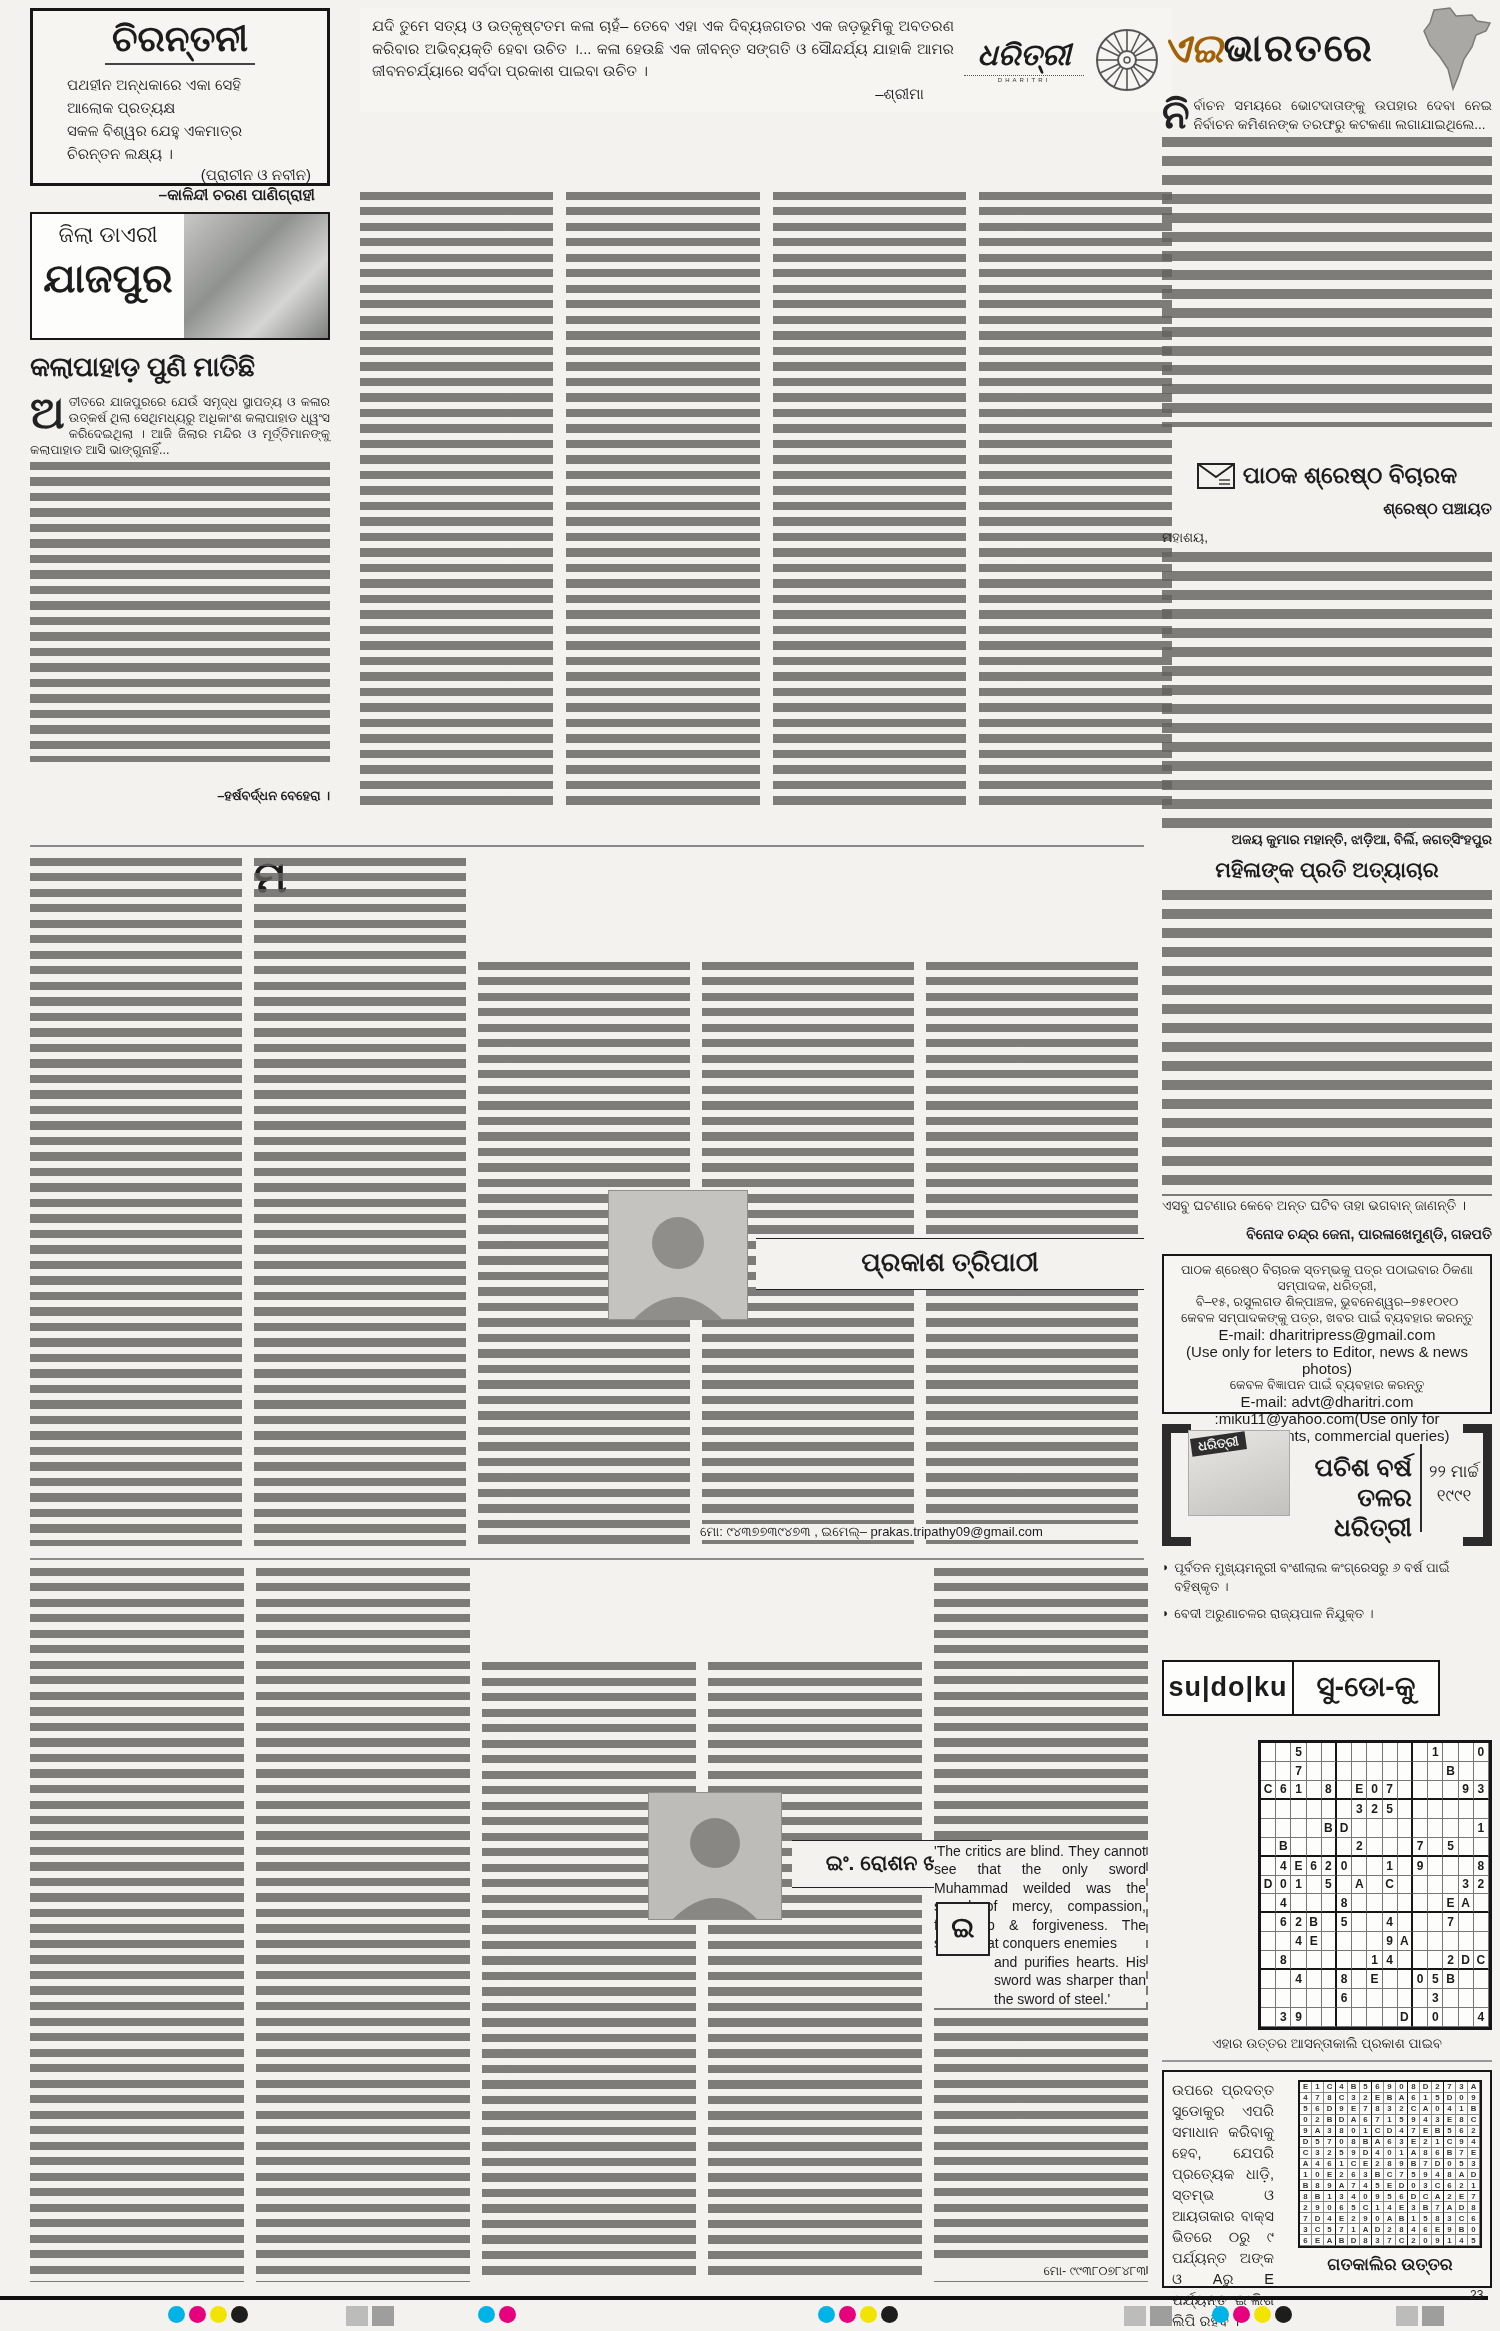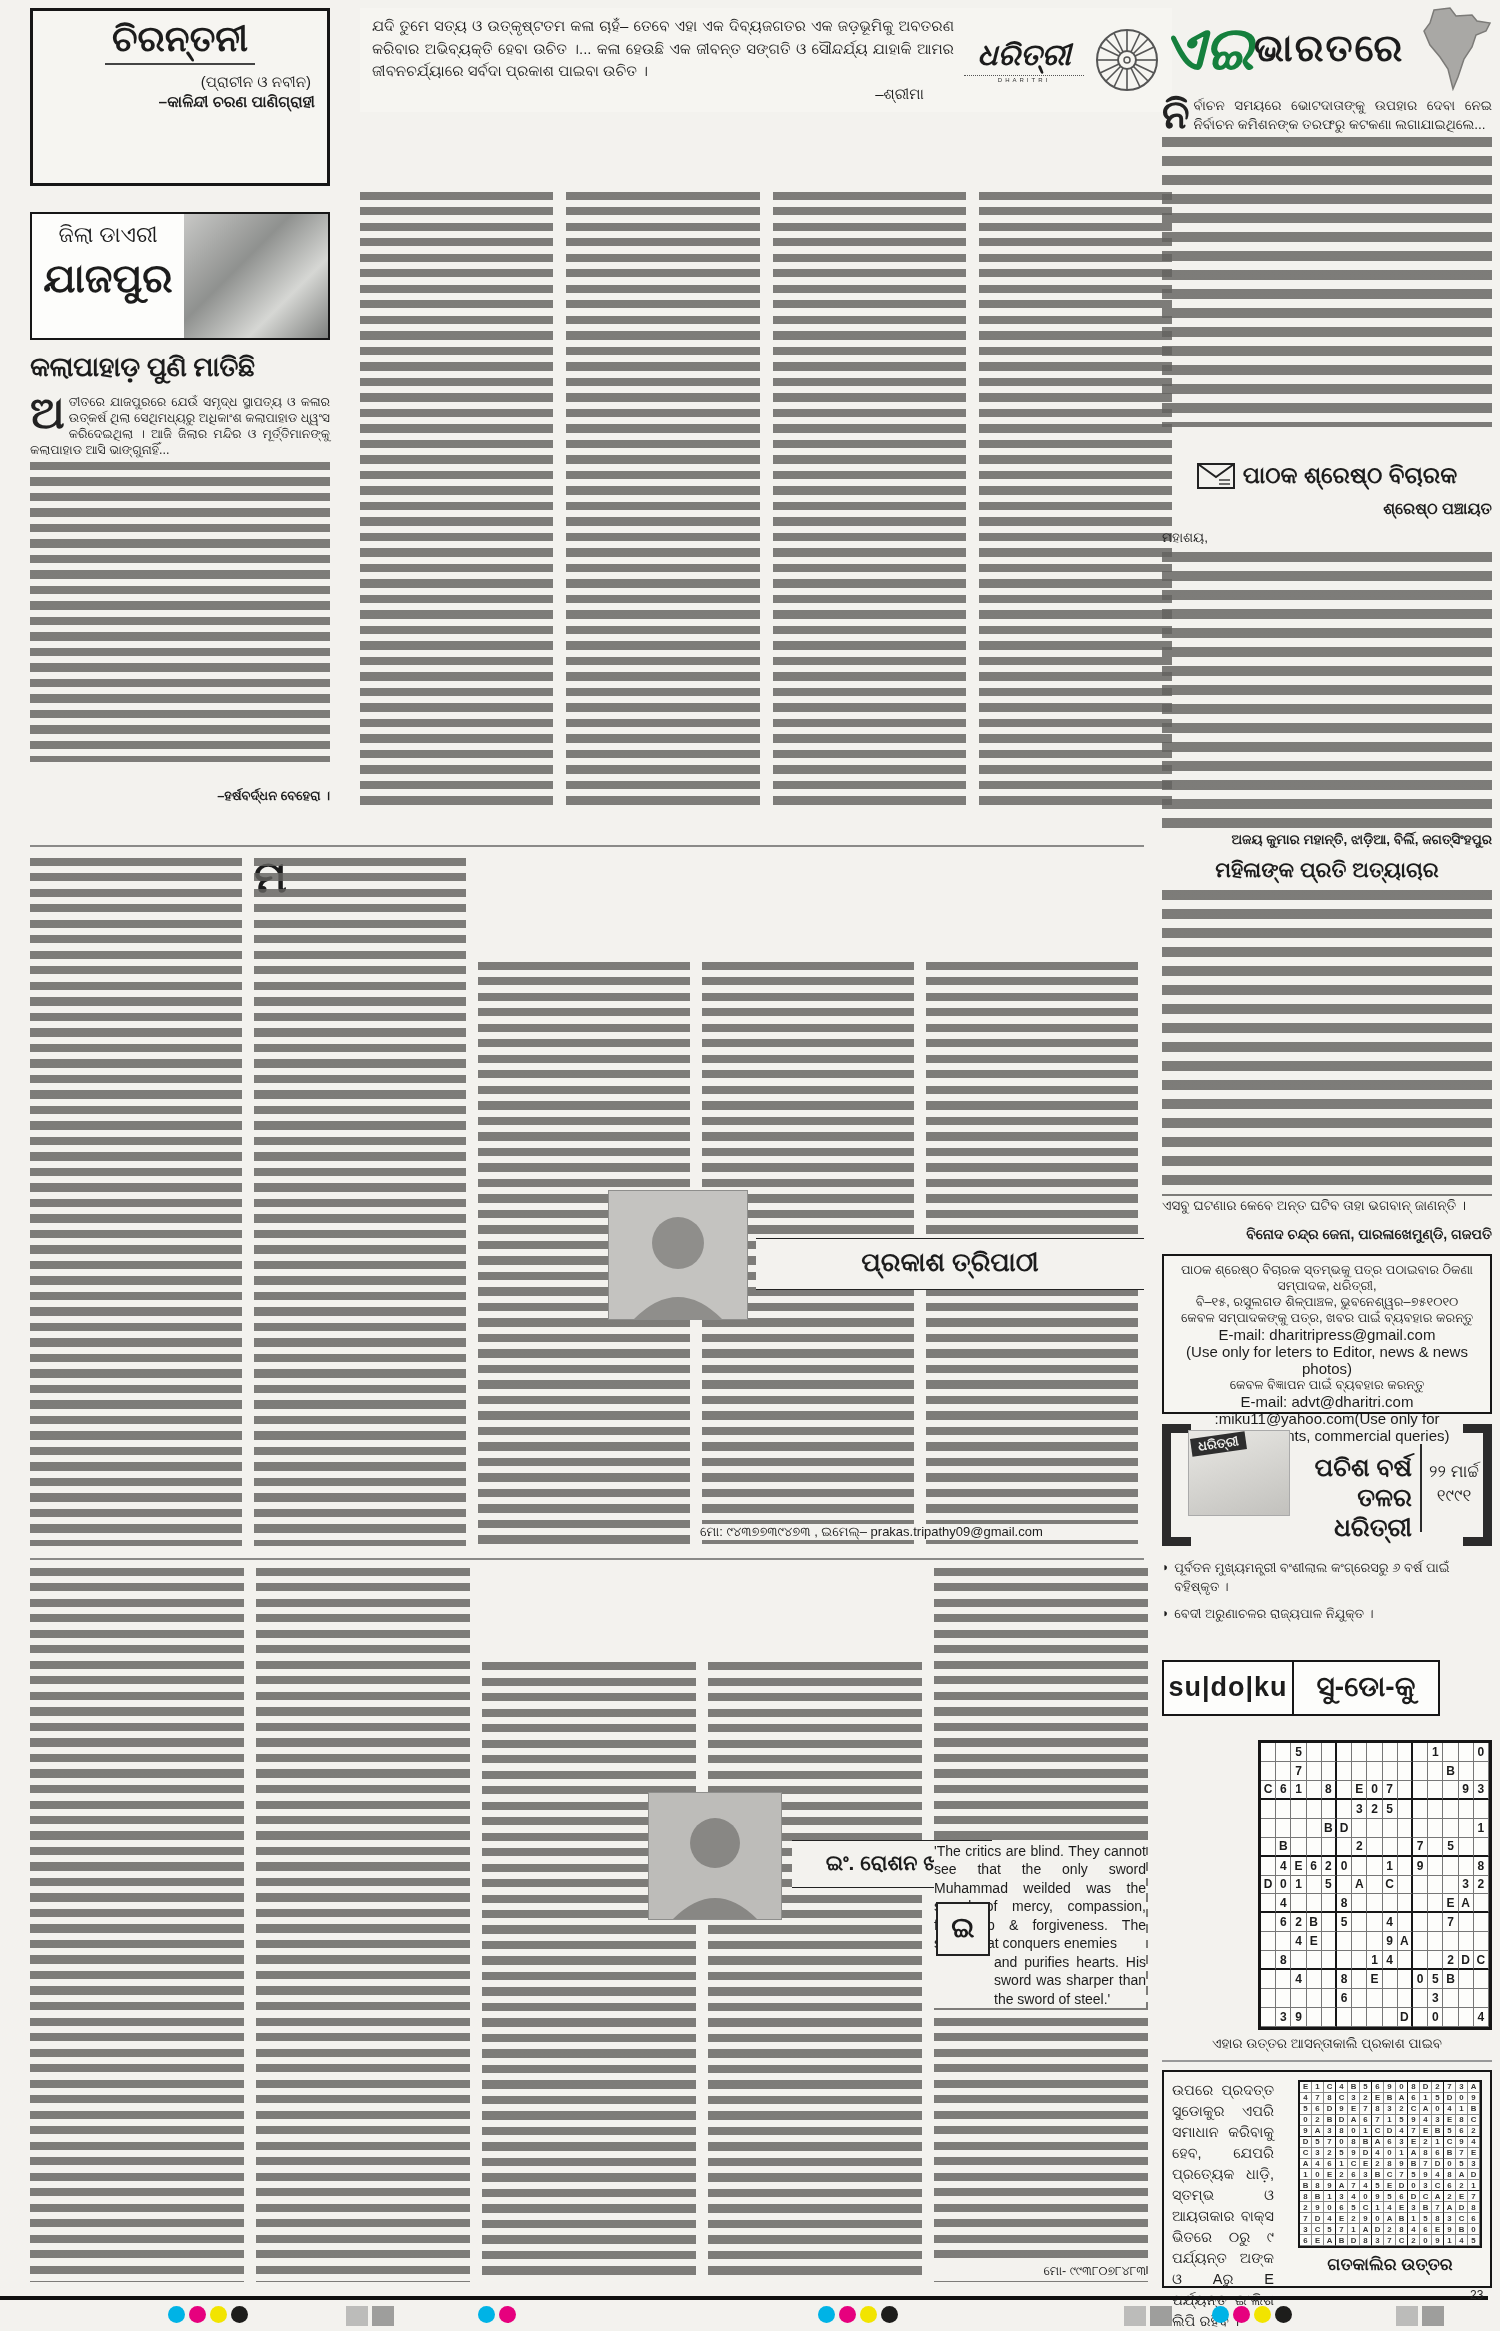--- a/index.html
+++ b/index.html
@@ -58,21 +58,21 @@
   
   #headline-bot{left:482px;top:1572px;width:440px;height:82px;font-size:48px;font-weight:bold;text-align:center;letter-spacing:1px;background:#f3f2ee;line-height:82px;}
   .botcol{width:214px;position:absolute;}
   #bot-photo{left:648px;top:1792px;width:132px;height:126px;background:#bdbcb9;border:1px solid #8e8e8c;overflow:hidden;}
   #bot-nameplate{left:792px;top:1840px;width:200px;height:46px;border-top:1.5px solid #222;border-bottom:1.5px solid #222;line-height:43px;text-align:center;font-size:21px;font-weight:bold;background:#f3f2ee;}
   #bot-quote{left:934px;top:1842px;width:212px;background:#f3f2ee;font-size:14px;line-height:1.32;text-align:justify;}
   #bot-quote .part2{padding-left:60px;}
   #quote-initial{left:936px;top:1902px;width:50px;height:50px;border:2px solid #222;font-size:28px;font-weight:bold;text-align:center;line-height:48px;background:#f3f2ee;}
   #bot-contact{left:934px;top:2264px;width:212px;font-size:12.5px;text-align:right;background:#f3f2ee;}
   #ei-masthead{left:1162px;top:6px;width:330px;height:86px;display:flex;align-items:center;}
-  #ei-masthead .t1{font-size:60px;font-weight:bold;color:#15803d;font-style:italic;}
+  #ei-masthead .t1{font-size:40px;font-weight:bold;color:#a16207;font-style:italic;}
   #ei-masthead .t2{font-size:38px;font-weight:bold;letter-spacing:2px;}
   #ei-body{left:1162px;top:96px;width:330px;height:358px;}
   #ei-body .dropcap{font-size:40px;line-height:36px;}
   #ei-body .fill{height:290px;margin-top:3px;}
 
   #letters-head{left:1162px;top:462px;width:330px;display:flex;align-items:center;justify-content:center;gap:8px;font-size:23px;font-weight:bold;}
   #letter1-title{left:1162px;top:500px;width:330px;font-size:16px;font-weight:bold;text-align:right;}
   #letter1-salut{left:1162px;top:530px;width:330px;font-size:13.5px;}
   #letter1-body{left:1162px;top:552px;width:330px;height:276px;}
   #letter1-sign{left:1162px;top:832px;width:330px;font-size:13.5px;font-weight:bold;text-align:right;}
@@ -133,20 +133,26 @@
   svg{display:block;}
 </style>
 </head>
 <body>
 
 <div class="page">
 
   <div class="abs" id="chirantani">
     <div class="title">ଚିରନ୍ତନୀ</div>
     <div class="tline"></div>
+    <div class="poem">
+      <div>ପଥହୀନ ଅନ୍ଧକାରେ ଏକା ସେହି</div>
+      <div>ଆଲୋକ ପ୍ରତ୍ୟକ୍ଷ</div>
+      <div>ସକଳ ବିଶ୍ୱର ଯେହୁ ଏକମାତ୍ର</div>
+      <div>ଚିରନ୍ତନ ଲକ୍ଷ୍ୟ ।</div>
+    </div>
     <div class="note">(ପ୍ରାଚୀନ ଓ ନବୀନ)</div>
     <div class="author">–କାଳିନ୍ଦୀ ଚରଣ ପାଣିଗ୍ରାହୀ</div>
   </div>
 
   <div class="abs" id="district-box">
     <div class="dd-left">
       <div class="dd-label">ଜିଲା ଡାଏରୀ</div>
       <div class="dd-name">ଯାଜପୁର</div>
     </div>
     <div id="district-photo"></div>

